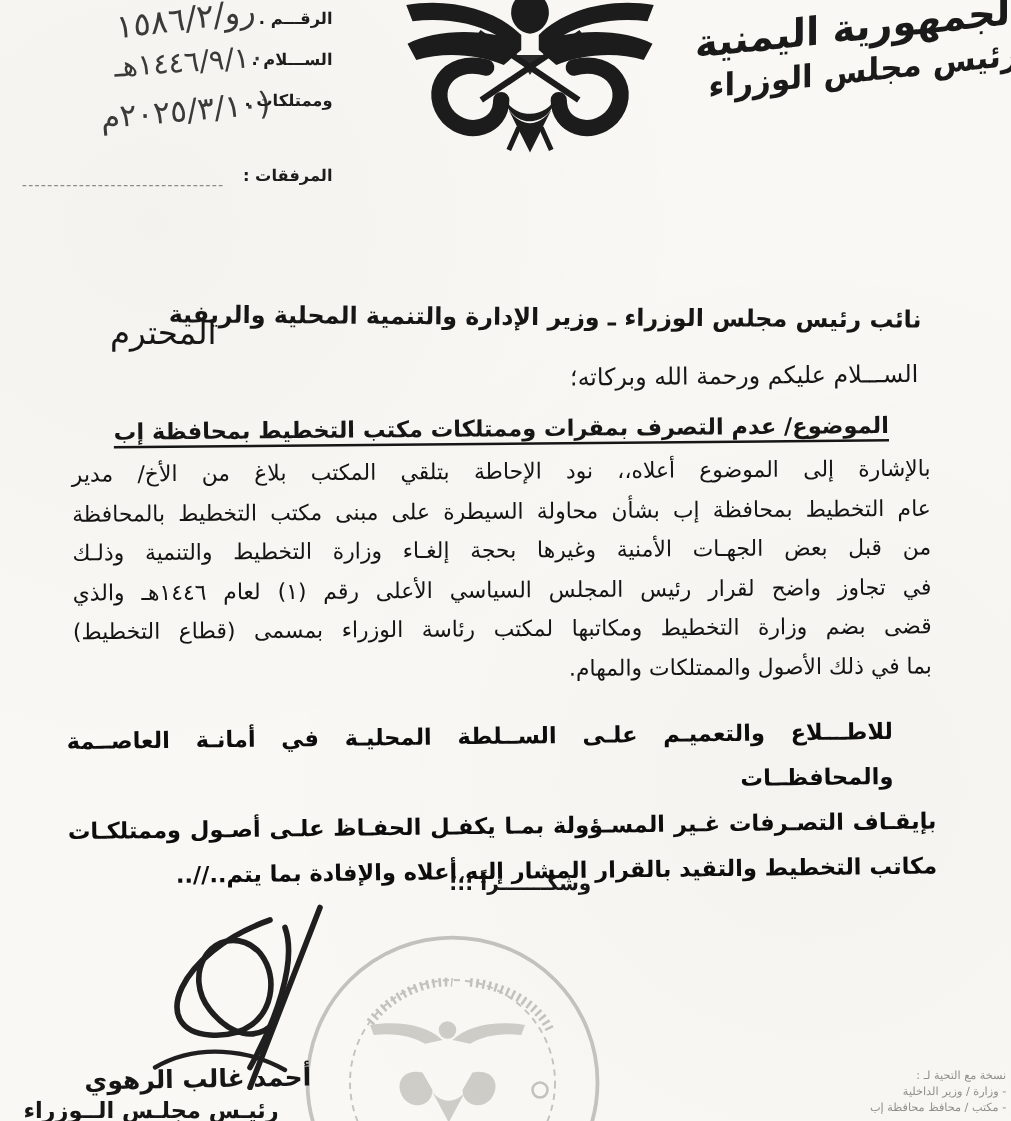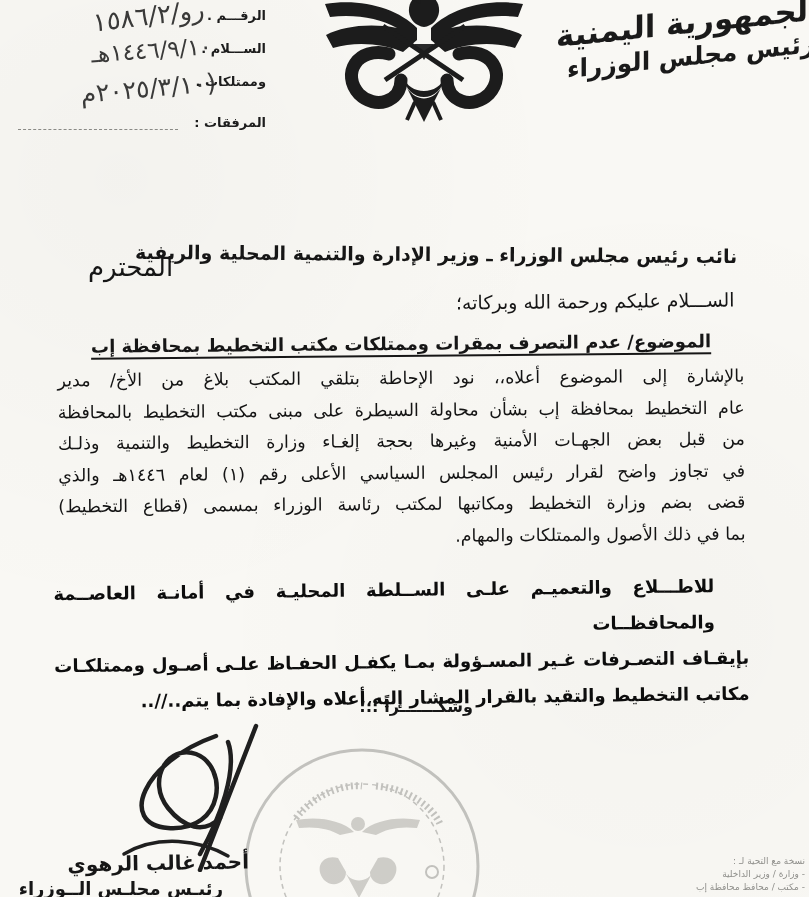--- a/index.html
+++ b/index.html
@@ -79,21 +79,21 @@
       <span class="refval" style="right:70px;top:-14px;font-size:26px;">رو/١٥٨٦/٢</span>
     </div>
     <div class="refrow">
       <span class="reflabel">الســـلام .</span>
       <span class="refval" style="right:62px;top:-8px;transform:rotate(-4deg);">١٤٤٦/٩/١٠هـ</span>
     </div>
     <div class="refrow">
       <span class="reflabel">وممتلكات .</span>
       <span class="refval" style="right:58px;top:-6px;transform:rotate(-5deg);font-size:25px;">(٢٠٢٥/٣/١٠م</span>
     </div>
-    <div class="refrow" style="margin-top:8px;">
+    <div class="refrow" style="margin-top:27px;">
       <span class="reflabel">المرفقات :</span>
       <span class="attachline"></span>
     </div>
   </div>
 
   <div class="emblem">
     <svg viewBox="0 0 210 136" width="212" height="136">
       <g fill="#1c1c1c" stroke="none">
 
         <path d="M112,40 C132,20 168,10 204,16 L199,29 C174,26 150,30 132,40 C158,35 186,38 203,47 L196,60 C172,53 146,56 126,64 L112,52 Z"></path>

